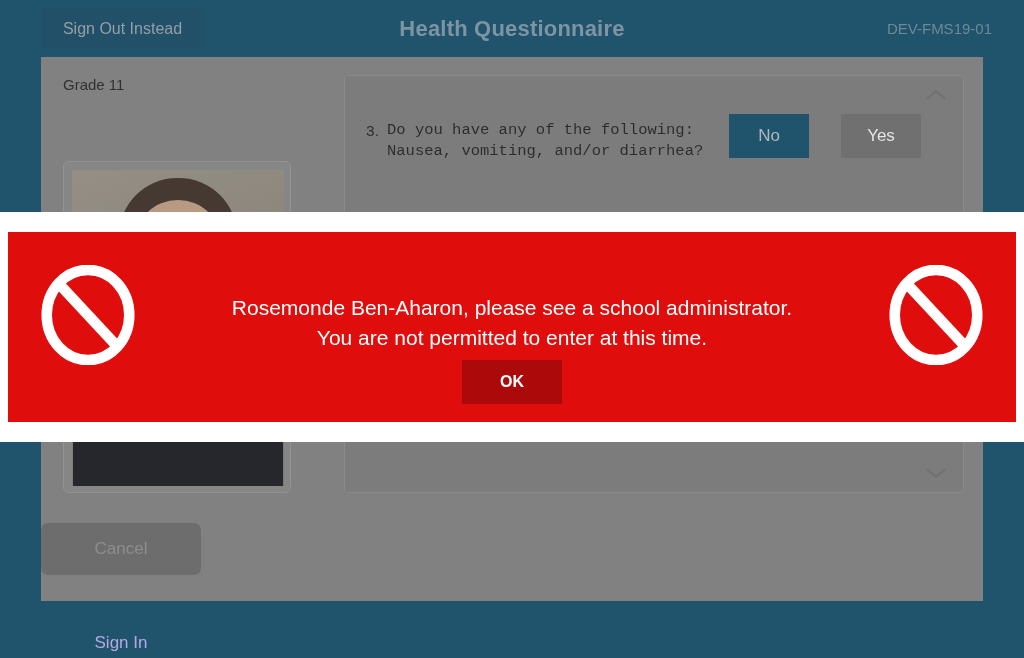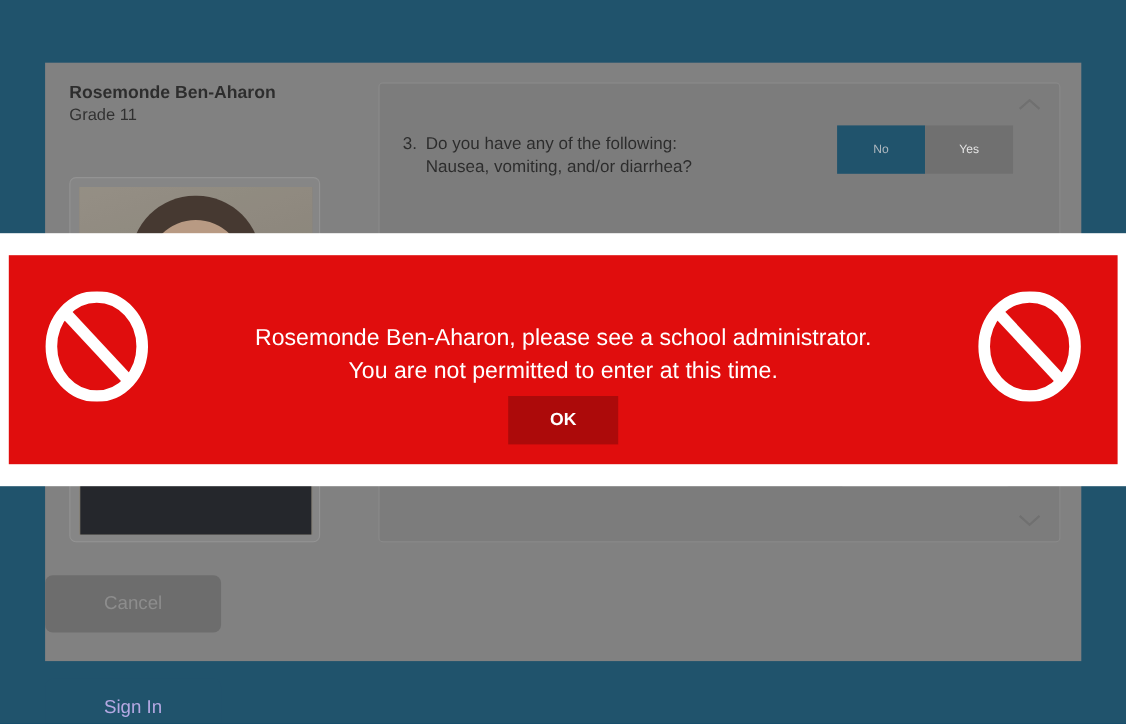--- a/index.html
+++ b/index.html
@@ -65,24 +65,24 @@
     background:#7e7e7e; border:1px solid #8f8f8f; border-radius:4px;
   }
   .chev { position:absolute; right:14px; width:26px; height:22px; cursor:pointer; }
   .chev-up { top:8px; }
   .chev-down { bottom:8px; }
   .chev svg { display:block; width:26px; height:22px; }
 
   .qrow { position:absolute; left:0; width:620px; display:flex; align-items:flex-start; }
   .qrow-1 { top:44px; }
   .qnum { width:42px; text-align:right; color:#1a1a1a; font-size:15.5px; line-height:21px; padding-right:8px; }
-  .qtext { width:380px; color:#1a1a1a; font-size:15.5px; line-height:21px; }
+  .qtext { width:380px; color:#1a1a1a; font-size:15.5px; line-height:21px;font-family:Liberation Mono, monospace; }
   .toggle { position:absolute; right:44px; top:-6px; display:flex; }
   .tg { width:80px; height:44px; display:flex; align-items:center; justify-content:center;
-        font-size:11px; cursor:pointer; user-select:none; }
+        font-size:17px; cursor:pointer; user-select:none;margin-left:32px; }
   .tg.on  { background:#0b4a6a; color:#b9c6cf; }
   .tg.off { background:#6f6f6f; color:#ffffff; }
 
   .qrow-2 { top:322px; }
   .qrow-2 .qtext { width:360px; }
   .tempbox {
     position:absolute; right:44px; top:-10px; width:160px; height:54px;
     border:1px solid #9a9a9a; border-radius:5px; background:#7e7e7e;
     display:flex; align-items:center; padding-left:14px;
     color:#1a1a1a; font-size:18px;
@@ -121,25 +121,31 @@
     font-size:16px; font-weight:bold;
     display:flex; align-items:center; justify-content:center;
     cursor:pointer; user-select:none;
   }
 </style>
 </head>
 <body>
 
 <div id="root">
 
+  <div class="header">
+    <div class="signout-btn">
+      <span>Sign Out Instead</span>
+    </div>
+    <div class="app-title">Health Questionnaire</div>
+    <div class="device-id">DEV-FMS19-01</div>
+  </div>
 
   <div class="panel">
 
     <div class="student-col">
-      <div class="student-name">Rosemonde Ben-Aharon</div>
       <div class="student-line">Grade 11</div>
     </div>
 
     <div class="photo-frame">
       <div class="photo">
         <div class="bg"></div>
         <div class="hair"></div>
         <div class="face"></div>
         <div class="neck"></div>
         <div class="body"></div>

